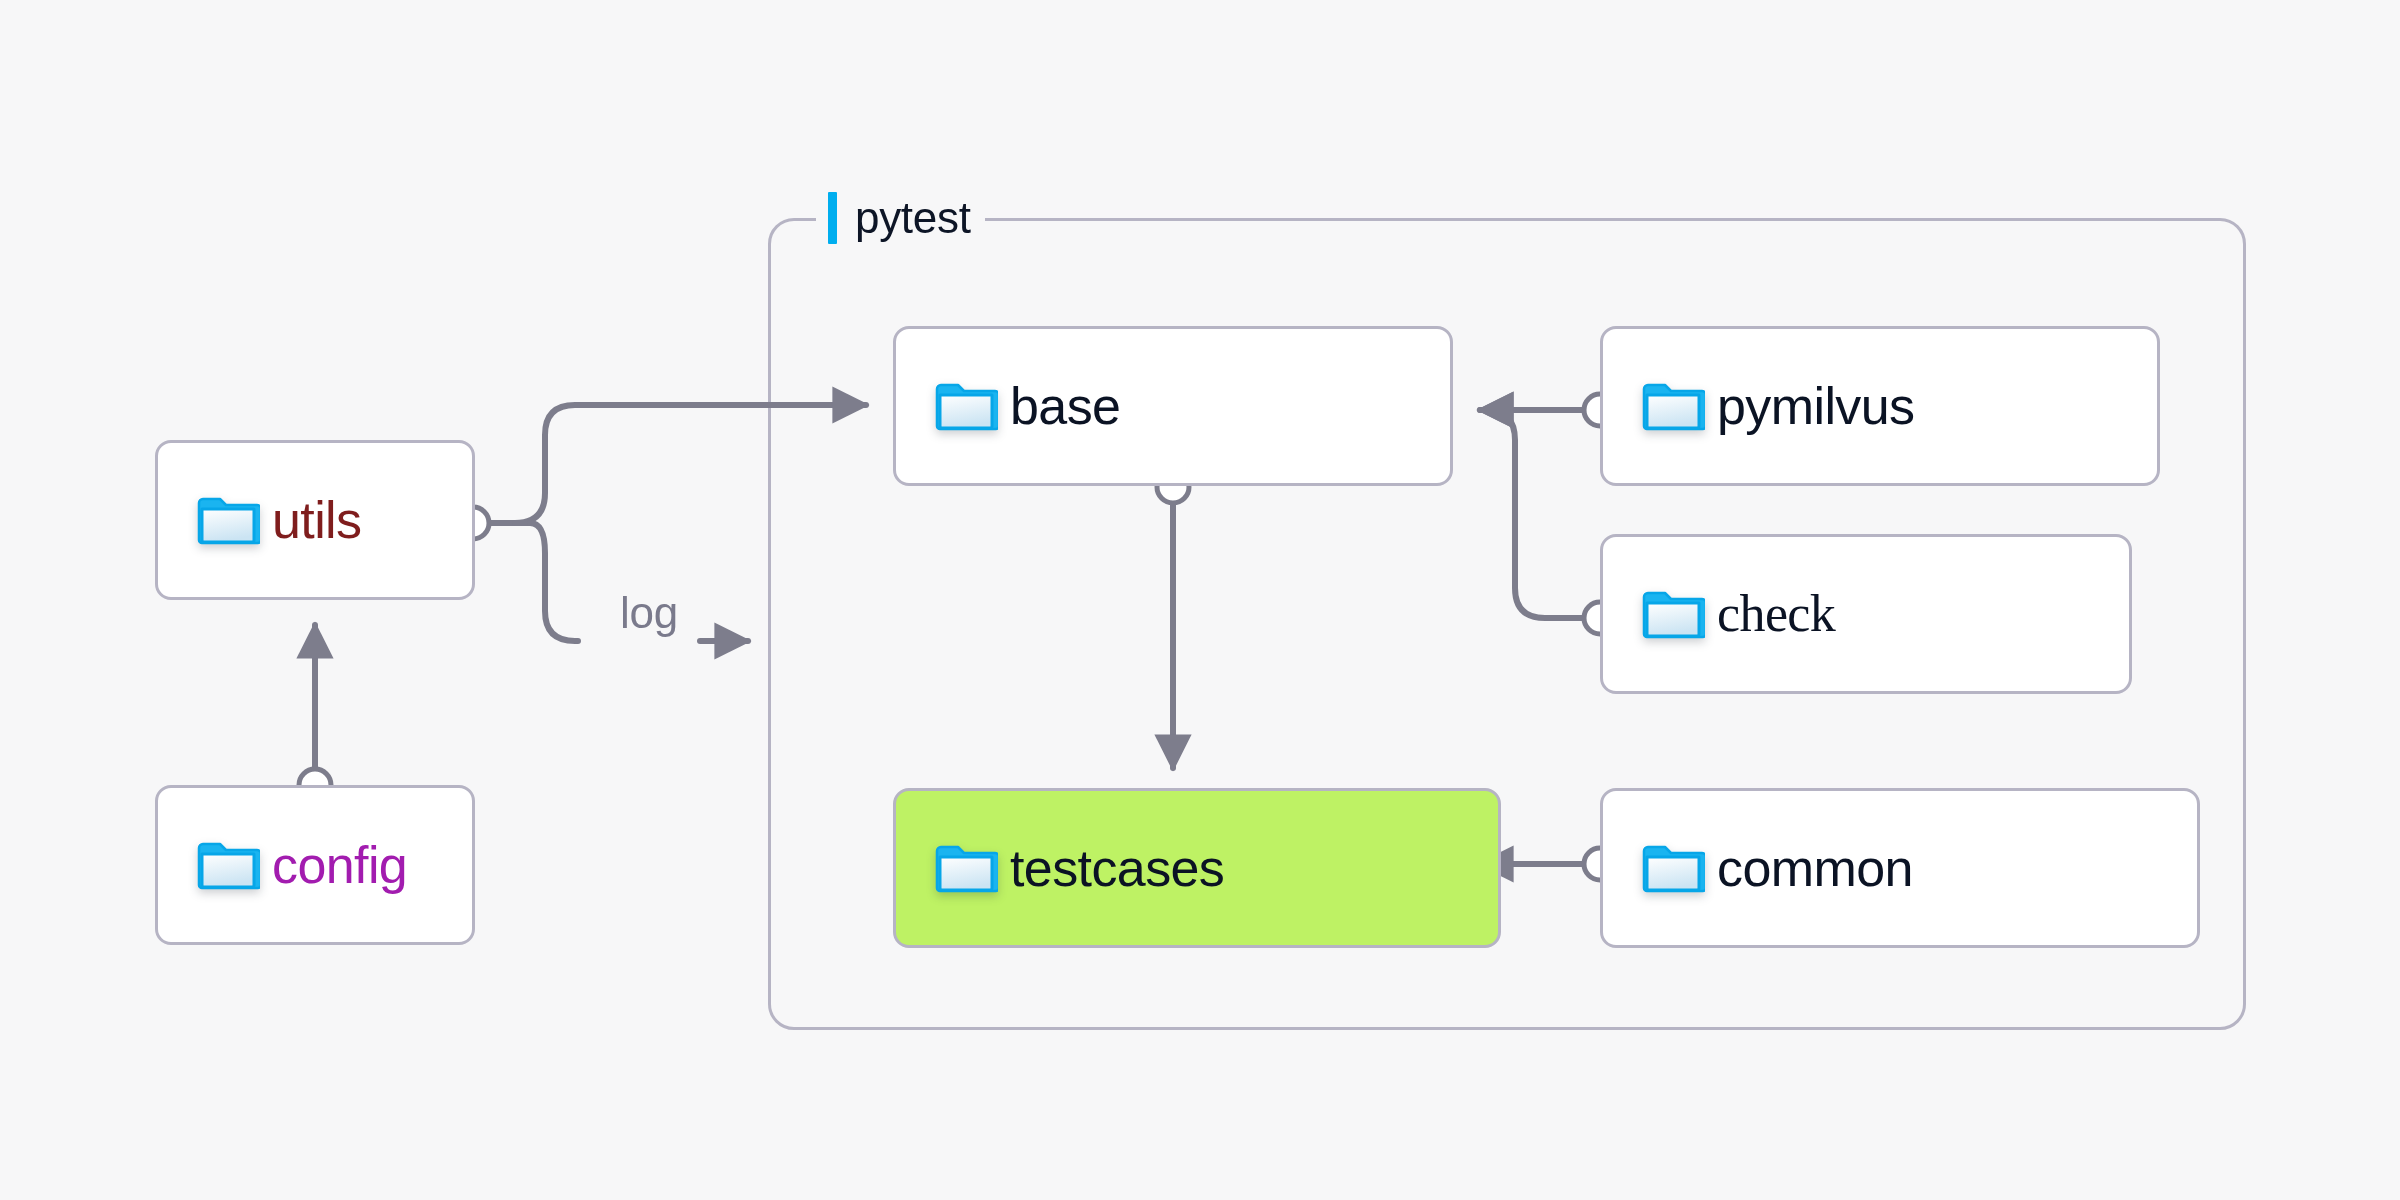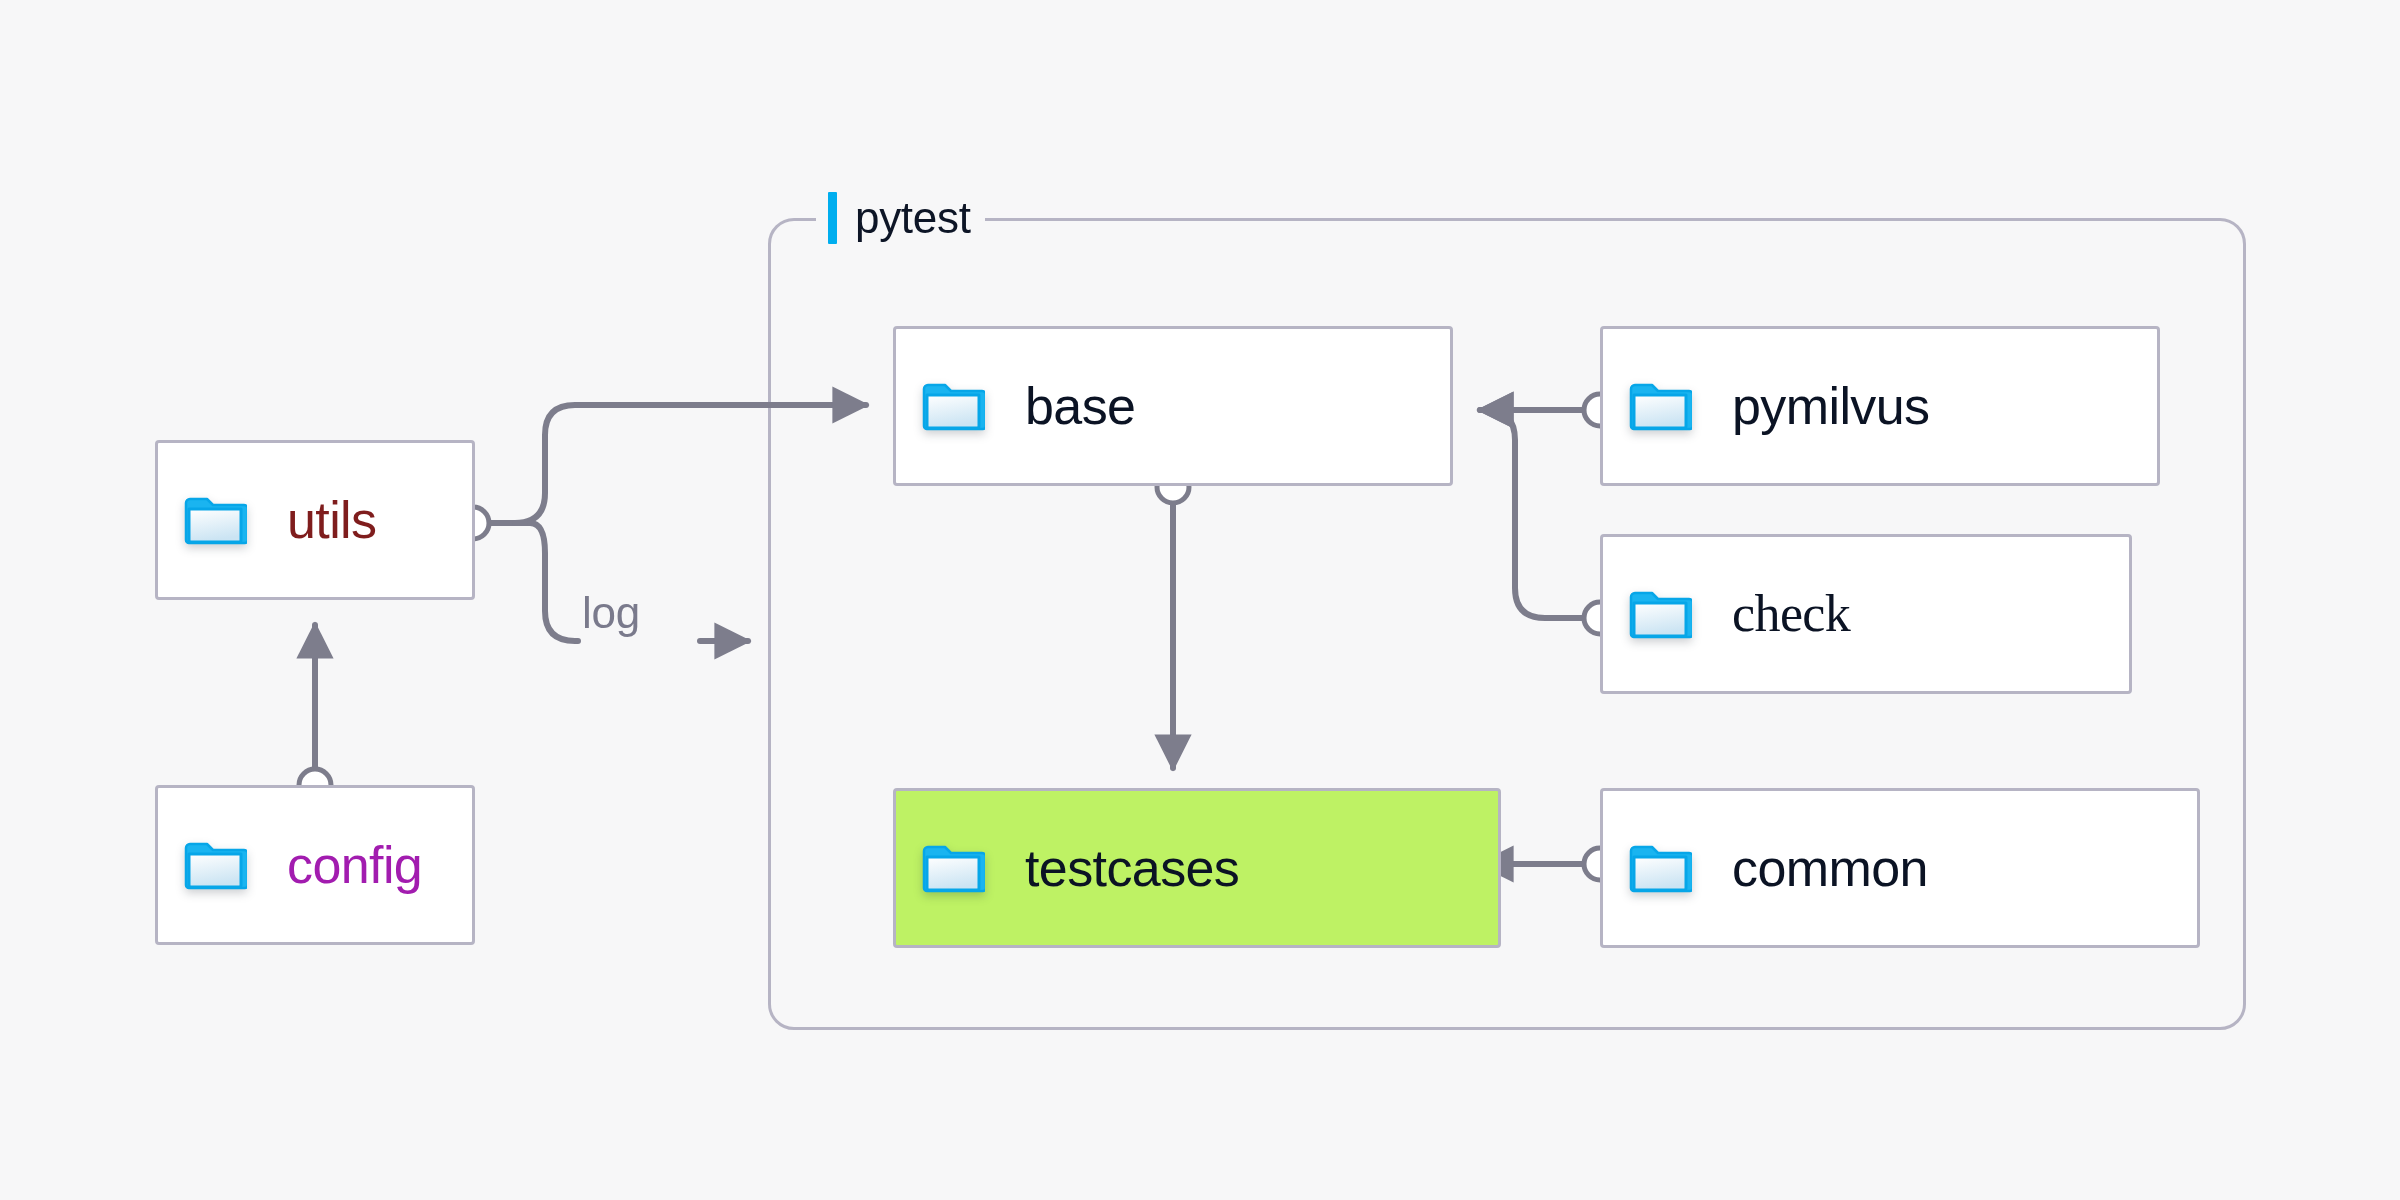--- a/index.html
+++ b/index.html
@@ -54,25 +54,25 @@
     font-size: 44px;
     color: #0d1526;
     letter-spacing: -0.3px;
     white-space: nowrap;
   }
   .node {
     position: absolute;
     box-sizing: border-box;
     background: #ffffff;
     border: 3px solid #b6b4c4;
-    border-radius: 4px;
+    border-radius: 16px;
     display: flex;
     align-items: center;
-    padding-left: 25px;
-    gap: 40px;
+    padding-left: 38px;
+    gap: 12px;
   }
   .node-label {
     font-size: 52px;
     color: #0b1324;
     letter-spacing: -0.6px;
     line-height: 1;
     white-space: nowrap;
   }
   .folder-icon {
     width: 64px;
@@ -141,21 +141,21 @@
       <circle cx="1600" cy="618" r="16" fill="#ffffff" stroke="#7d7d8c" stroke-width="5"></circle>
       <circle cx="1600" cy="864" r="16" fill="#ffffff" stroke="#7d7d8c" stroke-width="5"></circle>
     </g>
   </svg>
 
   <div class="group-label-wrap" id="group-label-wrap" style="left: 816px; top: 192px;">
     <span class="group-accent-bar" style="background: rgb(0, 174, 239);"></span>
     <span class="group-label-text">pytest</span>
   </div>
 
-  <div class="edge-label" id="log-label" style="left: 574px; top: 591px;">log</div>
+  <div class="edge-label" id="log-label" style="left: 612px; top: 591px;">log</div>
 
   <div id="node-host">
       <div class="node" style="left: 155px; top: 440px; width: 320px; height: 160px; border-color: rgb(182, 180, 196); background: rgb(255, 255, 255);">
         <span style="display: inline-flex; flex: 0 0 auto; filter: drop-shadow(rgba(11, 19, 36, 0.2) 0px 4px 5px);">
           <svg class="folder-icon" viewBox="0 0 64 52" filter="url(#x)">
             <path d="M3 9 a4 4 0 0 1 4-4 h17 l6 6 h31 a4 4 0 0 1 4 4 v31 a3 3 0 0 1 -3 3 h-56 a3 3 0 0 1 -3 -3 z" fill="#1ab4f0" stroke="#07a6e8" stroke-width="2.5" stroke-linejoin="round"></path>
             <path d="M6 15 h52 v31 a2 2 0 0 1 -2 2 h-48 a2 2 0 0 1 -2 -2 z" fill="url(#fg2)" stroke="#07a6e8" stroke-width="3" stroke-linejoin="round"></path>
             <defs>
               <linearGradient id="fg2" x1="0" y1="0" x2="0.25" y2="1">
                 <stop offset="0%" stop-color="#ffffff"></stop>

